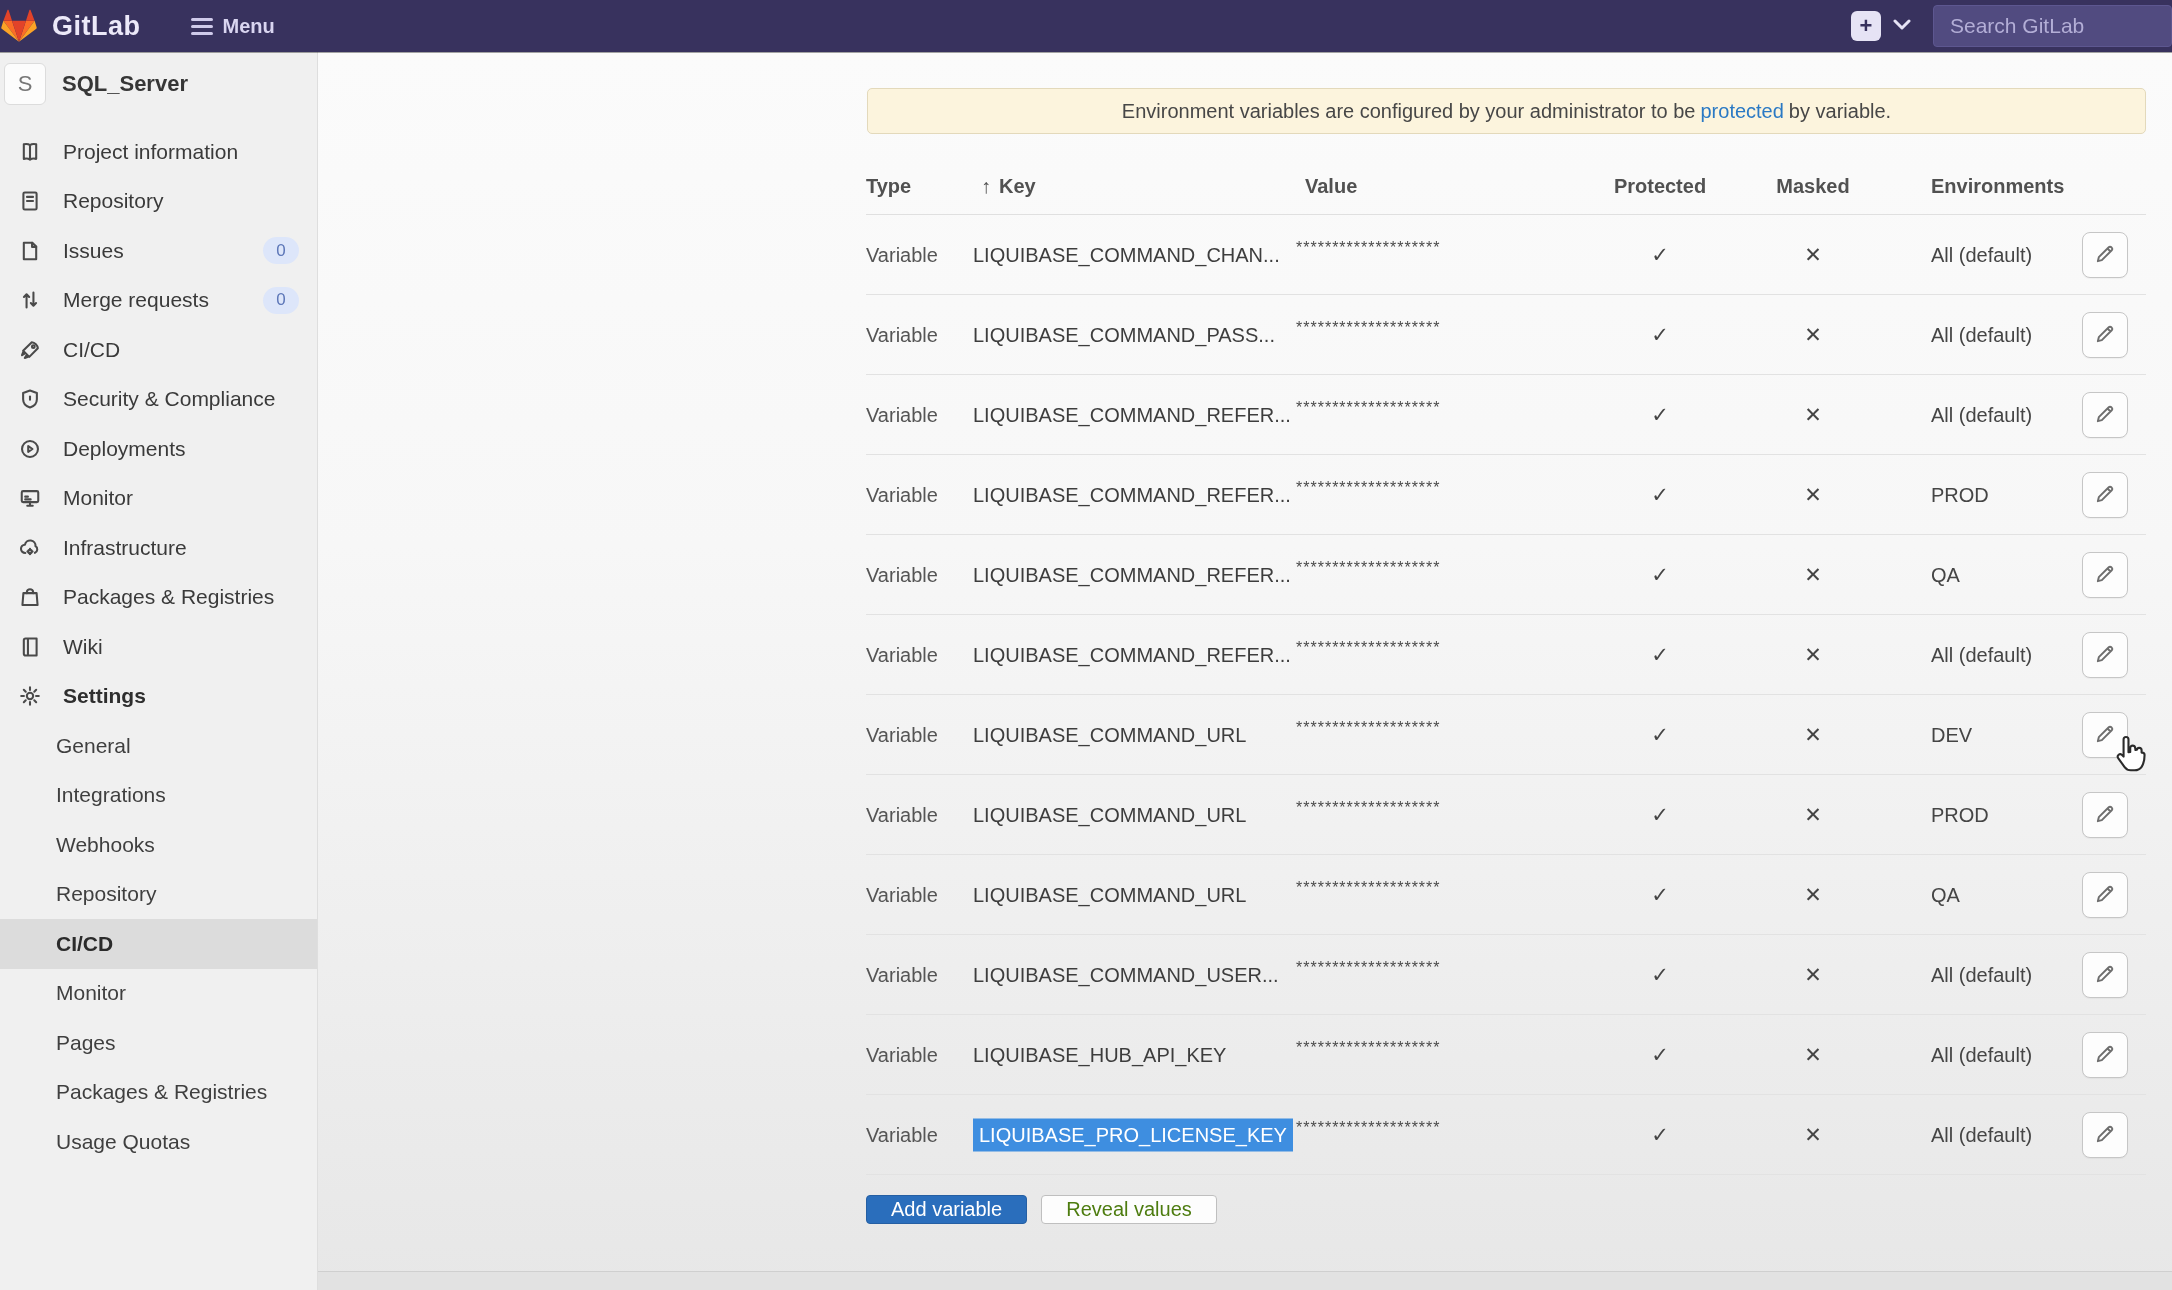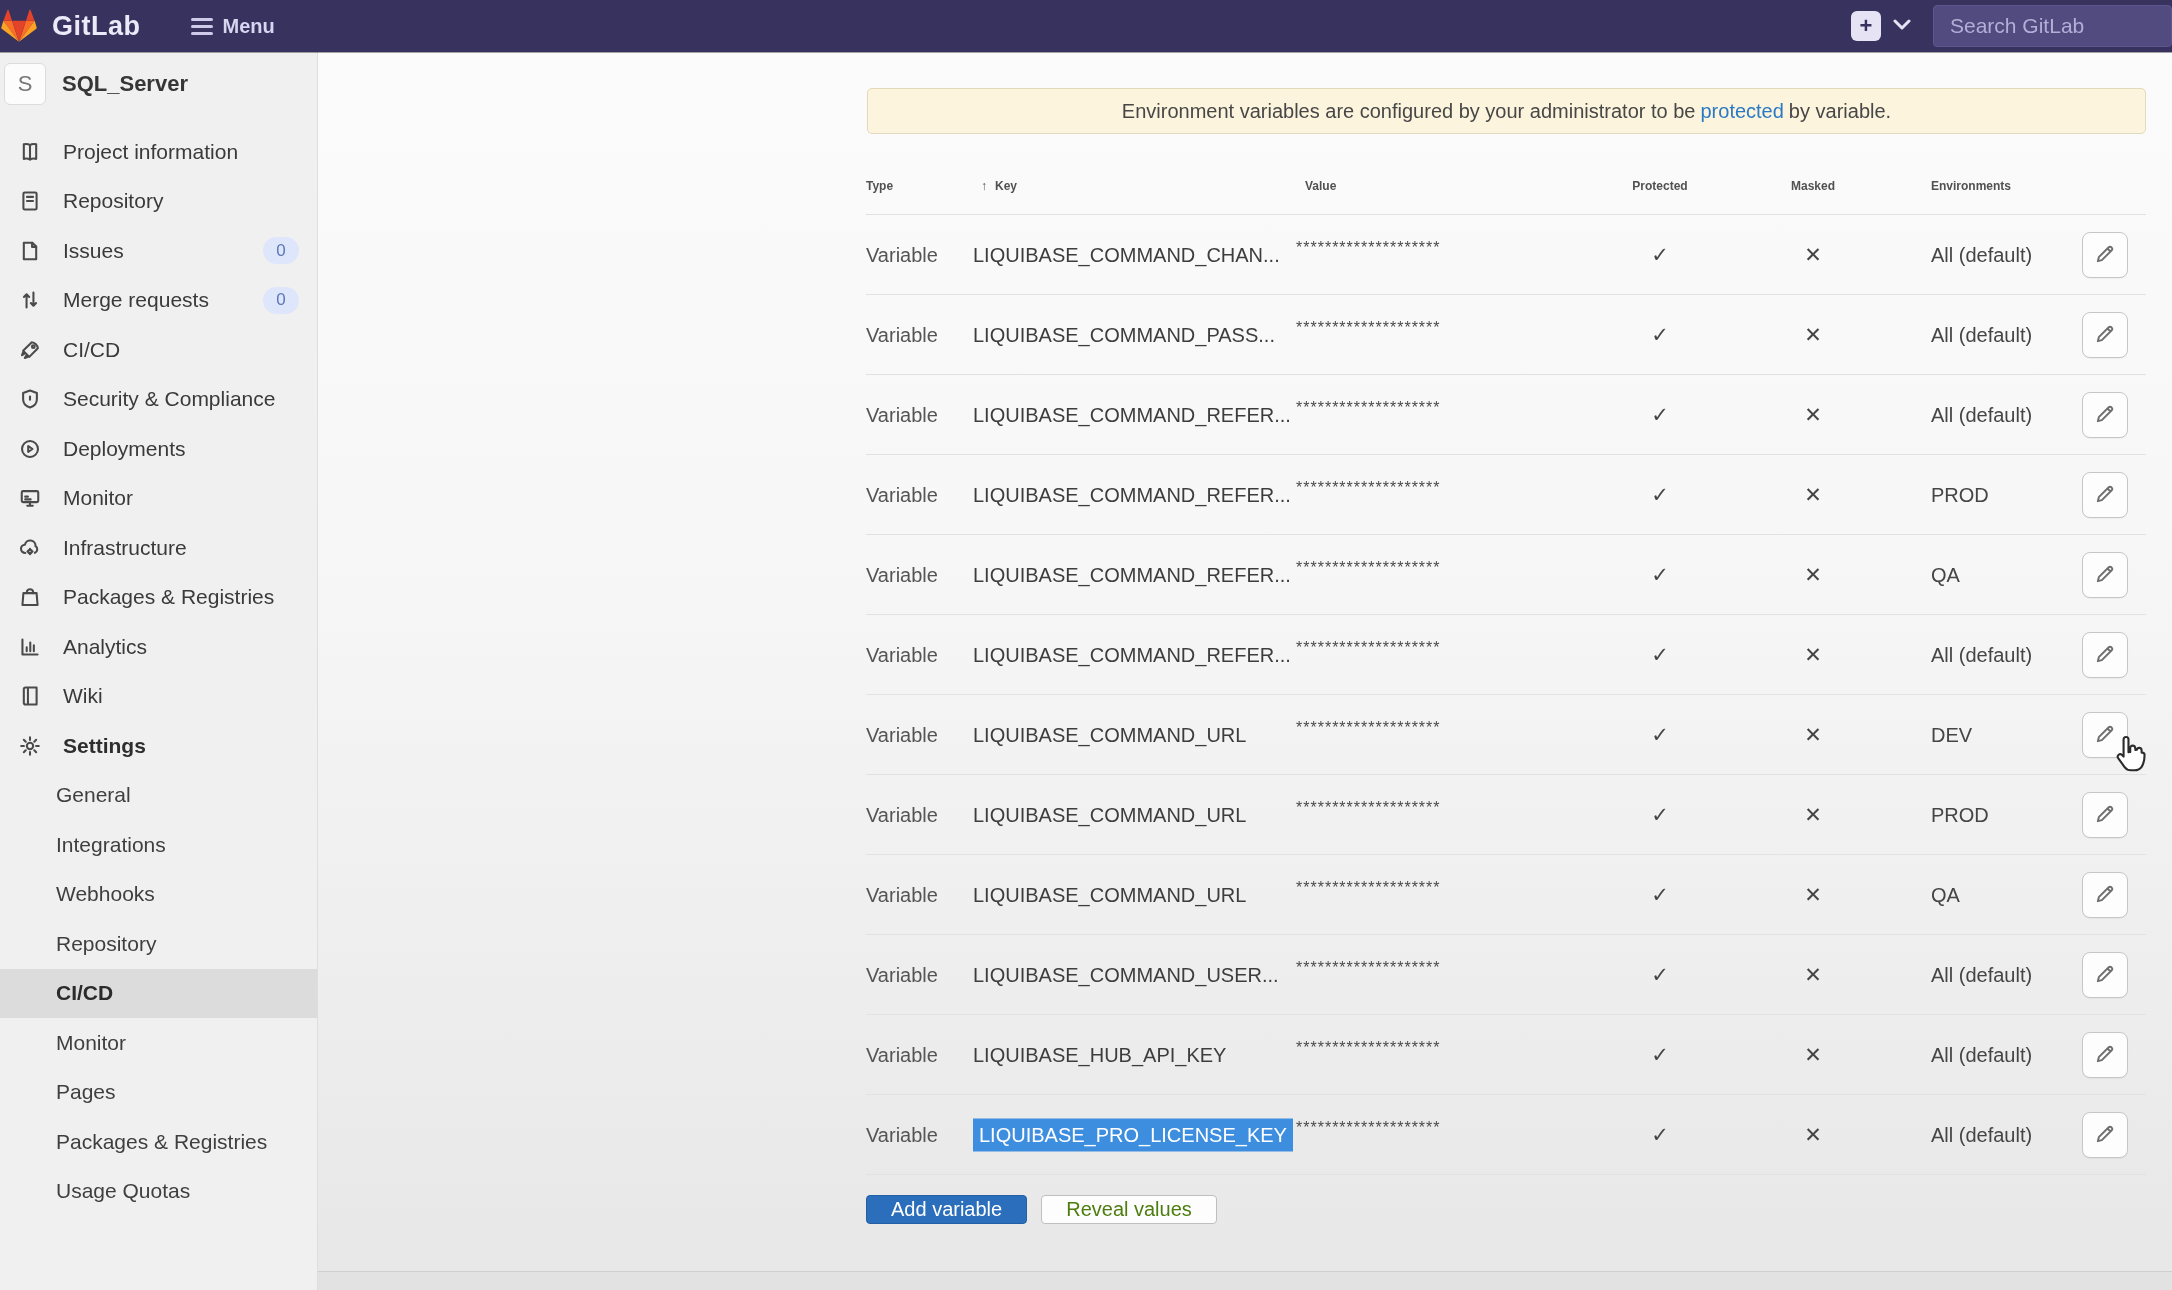--- a/index.html
+++ b/index.html
@@ -53,21 +53,21 @@
   
   .content { position:absolute; top:52px; left:318px; right:0; height:1238px;
              background:linear-gradient(180deg,#fbfbfb 0%,#f7f7f7 40%,#ebebeb 85%,#e7e7e7 100%); }
   .banner { position:absolute; top:36px; left:549px; right:26px; height:46px;
             background:#fcf4dd; border:1px solid #e3d9bb; border-radius:5px;
             display:flex; align-items:center; justify-content:center;
             font-size:20px; color:#474747; }
   .banner a { color:#2a79c4; text-decoration:none; margin:0 5px; cursor:pointer; }
 
   .table-head { position:absolute; top:106px; left:548px; right:26px; height:57px;
-                border-bottom:1px solid #e0e0e0; font-size:12px; font-weight:bold; color:#515151; }
+                border-bottom:1px solid #e0e0e0; font-size:20px; font-weight:bold; color:#515151; }
   .table-head .cell, .trow .cell { position:absolute; top:50%; transform:translateY(-50%); }
   .c-type { left:0; }
   .c-key  { left:107px; }
   .h-key  { left:115px; display:flex; align-items:center; gap:8px; }
   .c-value{ left:430px; }
   .h-value{ left:439px; }
   .c-prot { left:734px; width:120px; text-align:center; }
   .c-mask { left:889px; width:116px; text-align:center; }
   .c-env  { left:1065px; }
   .c-edit { left:1216px; }
@@ -230,29 +230,20 @@
             <svg width="22" height="22" viewBox="0 0 16 16">
               <path fill="none" stroke="#4a4a4a" stroke-width="1.5" stroke-linecap="round" stroke-linejoin="round" d="M3.2 5.2h9.6l.7 8.6H2.5z"></path>
               <path fill="none" stroke="#4a4a4a" stroke-width="1.5" stroke-linecap="round" stroke-linejoin="round" d="M5.7 5.2v-.6a2.3 2.3 0 014.6 0v.6"></path>
             </svg>
           </span>
           <span class="label">Packages &amp; Registries</span>
         </div>
         <div class="nav-item">
           <span class="icon">
             <svg width="22" height="22" viewBox="0 0 16 16">
-              <path fill="none" stroke="#4a4a4a" stroke-width="1.5" stroke-linecap="round" stroke-linejoin="round" d="M2.5 2.5v11h11"></path>
-              <path fill="none" stroke="#4a4a4a" stroke-width="1.5" stroke-linecap="round" stroke-linejoin="round" d="M5.6 11V8.2M8.2 11V4.8M10.8 11V6.8"></path>
-            </svg>
-          </span>
-          <span class="label">Analytics</span>
-        </div>
-        <div class="nav-item">
-          <span class="icon">
-            <svg width="22" height="22" viewBox="0 0 16 16">
               <path fill="none" stroke="#4a4a4a" stroke-width="1.5" stroke-linecap="round" stroke-linejoin="round" d="M4.8 1.8h8v12.4h-8a1.3 1.3 0 01-1.3-1.3V3.1a1.3 1.3 0 011.3-1.3zM6.5 1.8v12.4"></path>
             </svg>
           </span>
           <span class="label">Wiki</span>
         </div>
         <div class="nav-item bold">
           <span class="icon">
             <svg width="22" height="22" viewBox="0 0 16 16">
               <circle fill="none" stroke="#4a4a4a" stroke-width="1.5" stroke-linecap="round" stroke-linejoin="round" cx="8" cy="8" r="2.3"></circle>
               <path fill="none" stroke="#4a4a4a" stroke-width="1.5" stroke-linecap="round" stroke-linejoin="round" d="M8 1.6v2M8 12.4v2M1.6 8h2M12.4 8h2M3.5 3.5l1.4 1.4M11.1 11.1l1.4 1.4M12.5 3.5l-1.4 1.4M4.9 11.1l-1.4 1.4"></path>

